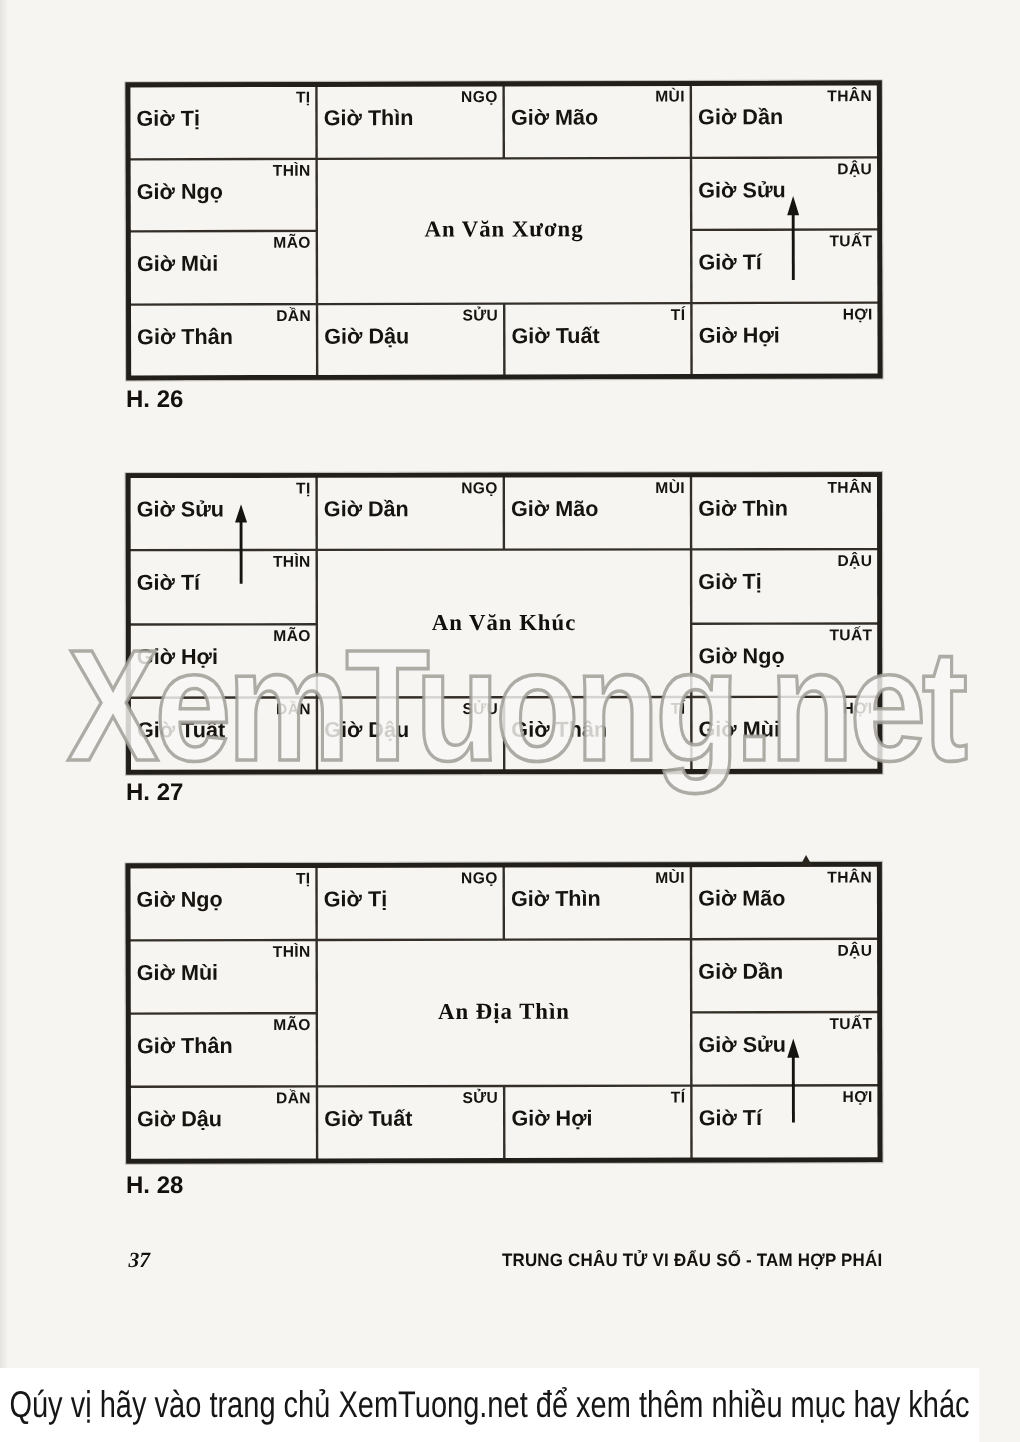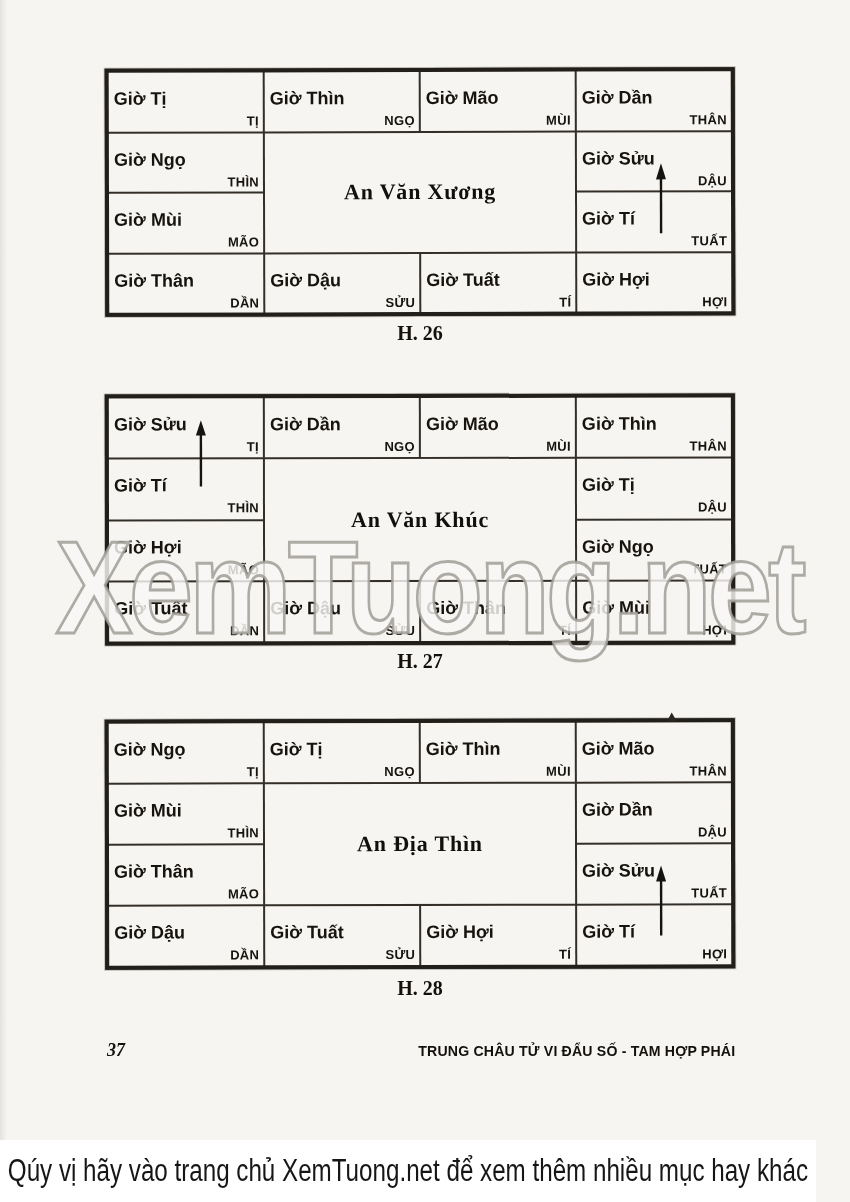--- a/index.html
+++ b/index.html
@@ -18,32 +18,32 @@
   #chart-3{top:719px;height:250px;transform:rotate(-0.12deg);}
 
   .cell{background:#f6f5f2;position:relative;}
   .p0{grid-area:1/1}.p1{grid-area:1/2}.p2{grid-area:1/3}.p3{grid-area:1/4}
   .p4{grid-area:2/1}.p5{grid-area:2/4}
   .p6{grid-area:3/1}.p7{grid-area:3/4}
   .p8{grid-area:4/1}.p9{grid-area:4/2}.p10{grid-area:4/3}.p11{grid-area:4/4}
   .pc{grid-area:2/2/4/4;display:flex;align-items:center;justify-content:center;}
 
   .branch{position:absolute;top:1px;right:4px;font-size:13px;font-weight:700;
-    color:#17140f;letter-spacing:0.3px;margin-top:40px;}
+    color:#17140f;letter-spacing:0.3px;}
   .hour{position:absolute;top:16px;left:5px;font-size:18px;font-weight:700;color:#17140f;}
-  .title{font-family:"Liberation Serif",serif;font-size:22px;font-weight:700;
+  .title{font-family:"Liberation Serif",serif;font-size:19px;font-weight:700;
     color:#12100c;letter-spacing:0.8px;}
 
   .arrow{position:absolute;width:14px;z-index:3;}
   .stray-mark{position:absolute;top:-10px;left:558px;width:0;height:0;
     border-left:5px solid transparent;border-right:5px solid transparent;
     border-bottom:9px solid #2a251f;z-index:4;}
 
-  .caption{position:absolute;left:105px;width:630px;text-align:center;
-    font-family:Liberation Serif, serif;font-size:20px;font-weight:600;color:#14110d;}
+  .caption{position:absolute;left:105px;width:630px;text-align:left;
+    font-family:Liberation Sans, sans-serif;font-size:20px;font-weight:600;color:#14110d;}
   #caption-1{top:322px;}
   #caption-2{top:650px;}
   #caption-3{top:977px;}
 
   
   .watermark{position:absolute;top:522px;left:0;width:788px;text-align:center;
     line-height:1;z-index:10;pointer-events:none;}
   .watermark span{display:inline-block;white-space:nowrap;
     font-family:"Liberation Sans",sans-serif;font-weight:700;font-size:132px;
     letter-spacing:-4px;color:rgba(249,248,245,0.82);

